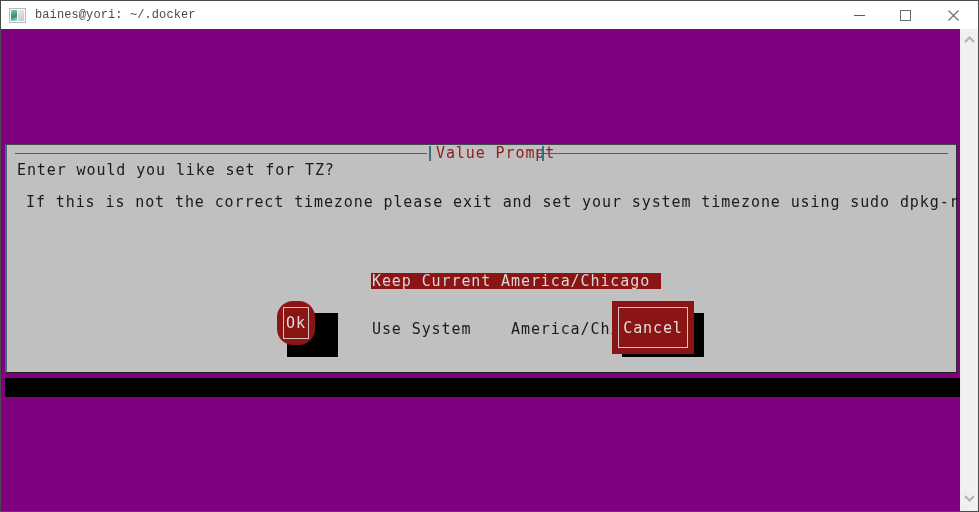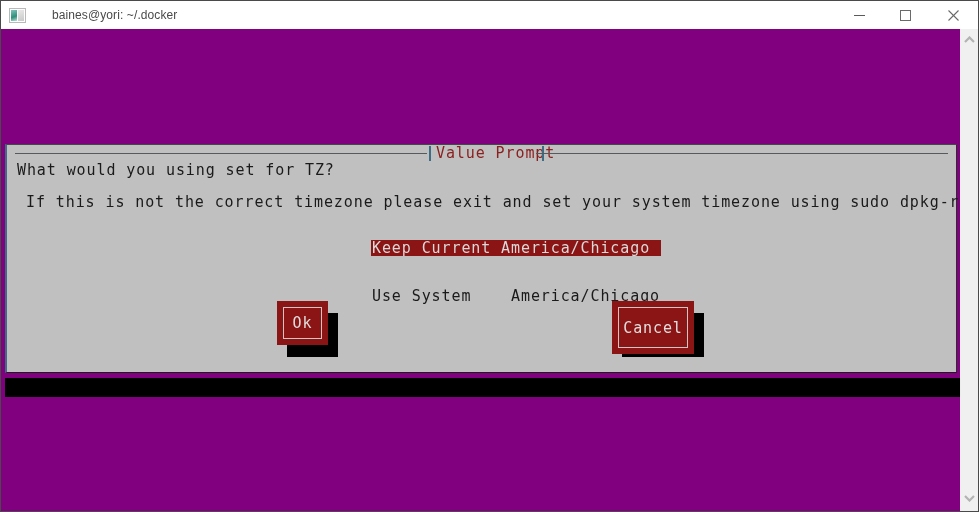--- a/index.html
+++ b/index.html
@@ -52,26 +52,25 @@
     width: 6px; height: 11px;
     background: linear-gradient(160deg, #7fc4bf 0%, #2f8f7a 60%, #bfe0d8 100%);
   }
   .title-icon .pane-r {
     position: absolute;
     left: 8px; top: 1px;
     width: 6px; height: 11px;
     background: linear-gradient(160deg, #e9e9e9 0%, #c8c8c8 100%);
   }
   .title-text {
-    font-family: Liberation Sans, sans-serif;
+    font-family: Liberation Mono, monospace;
     font-size: 12px;
     color: #4a4a4a;
     letter-spacing: 0.1px;
     white-space: nowrap;
-    margin-left: 17px;
   }
   .title-spacer { flex: 1 1 auto; }
 
   .winbtn {
     width: 46px;
     height: 28px;
     display: flex;
     align-items: center;
     justify-content: center;
     flex: none;
@@ -194,21 +193,21 @@
     line-height: 17px;
     color: #1a1a1a;
     letter-spacing: 0.9px;
     white-space: nowrap;
   }
 
   
   .options {
     position: absolute;
     left: 364px;
-    top: 63px;
+    top: 96px;
     font-size: 15px;
     line-height: 16px;
     letter-spacing: 0.9px;
     white-space: pre;
   }
   .opt {
     color: #1a1a1a;
     height: 16px;
     padding: 0 1px;
     display: block;
@@ -249,21 +248,21 @@
   }
   .btn-label {
     font-size: 15px;
     line-height: 16px;
     letter-spacing: 0.9px;
     color: #e3dede;
     white-space: nowrap;
   }
 
   .btn-ok-wrap    { left: 270px; top: 156px; }
-  .btn-ok-wrap   .btn        { width: 51px; height: 44px; }
+  .btn-ok-wrap   .btn        { width: 38px; height: 44px; border-radius: 16px; }
   .btn-ok-wrap   .btn-shadow { width: 51px; height: 44px; }
 
   .btn-cancel-wrap         { left: 605px; top: 156px; }
   .btn-cancel-wrap .btn        { width: 82px; height: 53px; }
   .btn-cancel-wrap .btn-shadow { width: 82px; height: 44px; }
 
   
   .black-band {
     position: absolute;
     left: 4px;
@@ -312,21 +311,21 @@
         <div class="dialog-inner">
 
           <div class="dlg-title-band">
             <div class="dlg-rule dlg-rule-left"></div>
             <div class="dlg-tick dlg-tick-l"></div>
             <div class="dlg-title-text">Value Prompt</div>
             <div class="dlg-tick dlg-tick-r"></div>
             <div class="dlg-rule dlg-rule-right"></div>
           </div>
 
-          <div class="dlg-q">What would you using set for TZ?</div>
+          <div class="dlg-q">Enter would you like set for TZ?</div>
           <div class="dlg-note">If this is not the correct timezone please exit and set your system timezone using sudo dpkg-reconfigure tzdata</div>
 
           <div class="options">
             <span class="opt selected">Keep Current America/Chicago</span>
             <span class="opt">Use System    America/Chicago</span>
           </div>
 
           <div class="btn-wrap btn-ok-wrap">
             <div class="btn-shadow"></div>
             <div class="btn">

